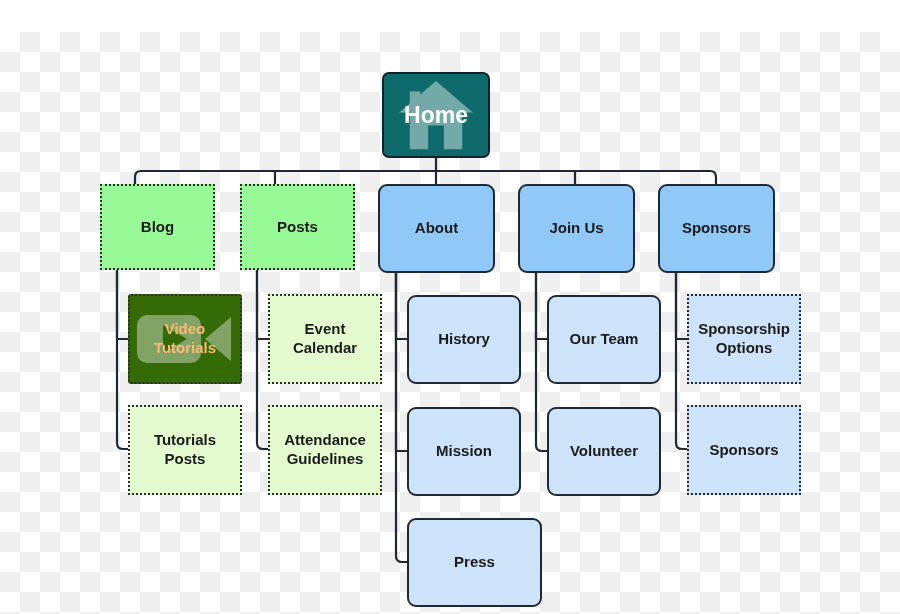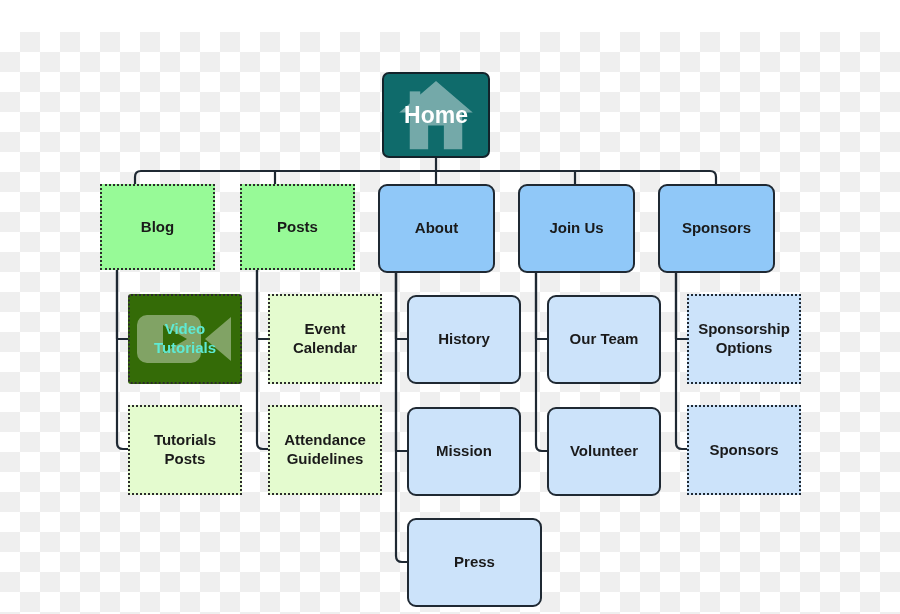--- a/index.html
+++ b/index.html
@@ -69,21 +69,21 @@
   }
   .n-green-child {
     background: #e4fbcf;
     border: 2px dotted #2b2b2b;
     border-radius: 0;
   }
   .n-green-dark {
     background: #346b07;
     border: 2px dotted #2b2b2b;
     border-radius: 3px;
-    color: #5eead4;
+    color: #fdba74;
   }
   .n-blue-parent {
     background: #90c8f8;
     border: 2px solid #1f2933;
     border-radius: 9px;
   }
   .n-blue-child {
     background: #cce3fa;
     border: 2px solid #1f2933;
     border-radius: 9px;

